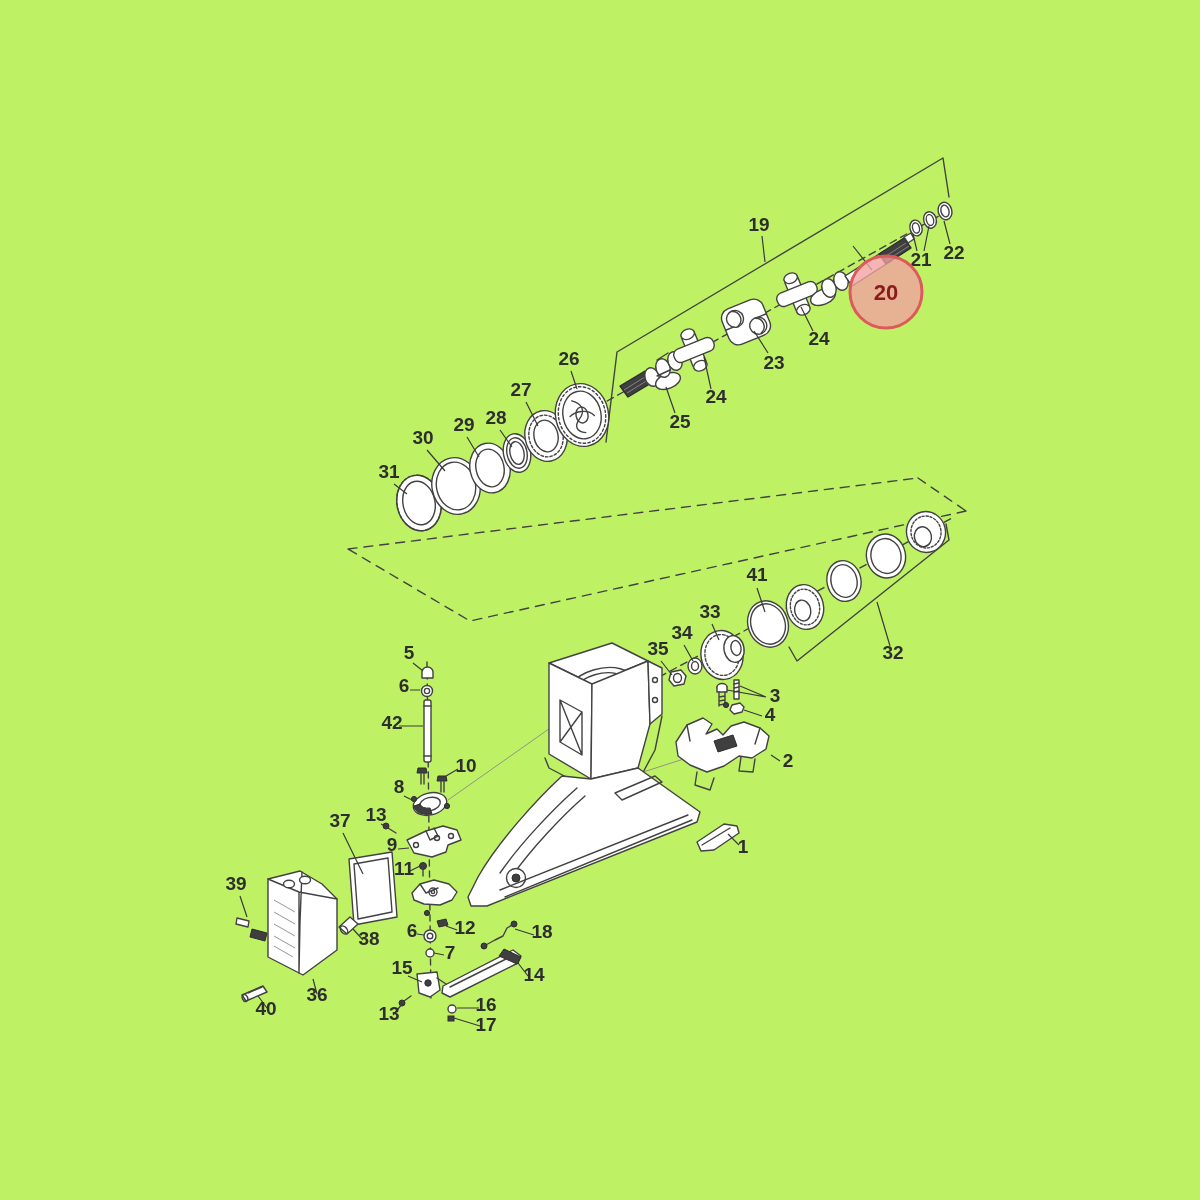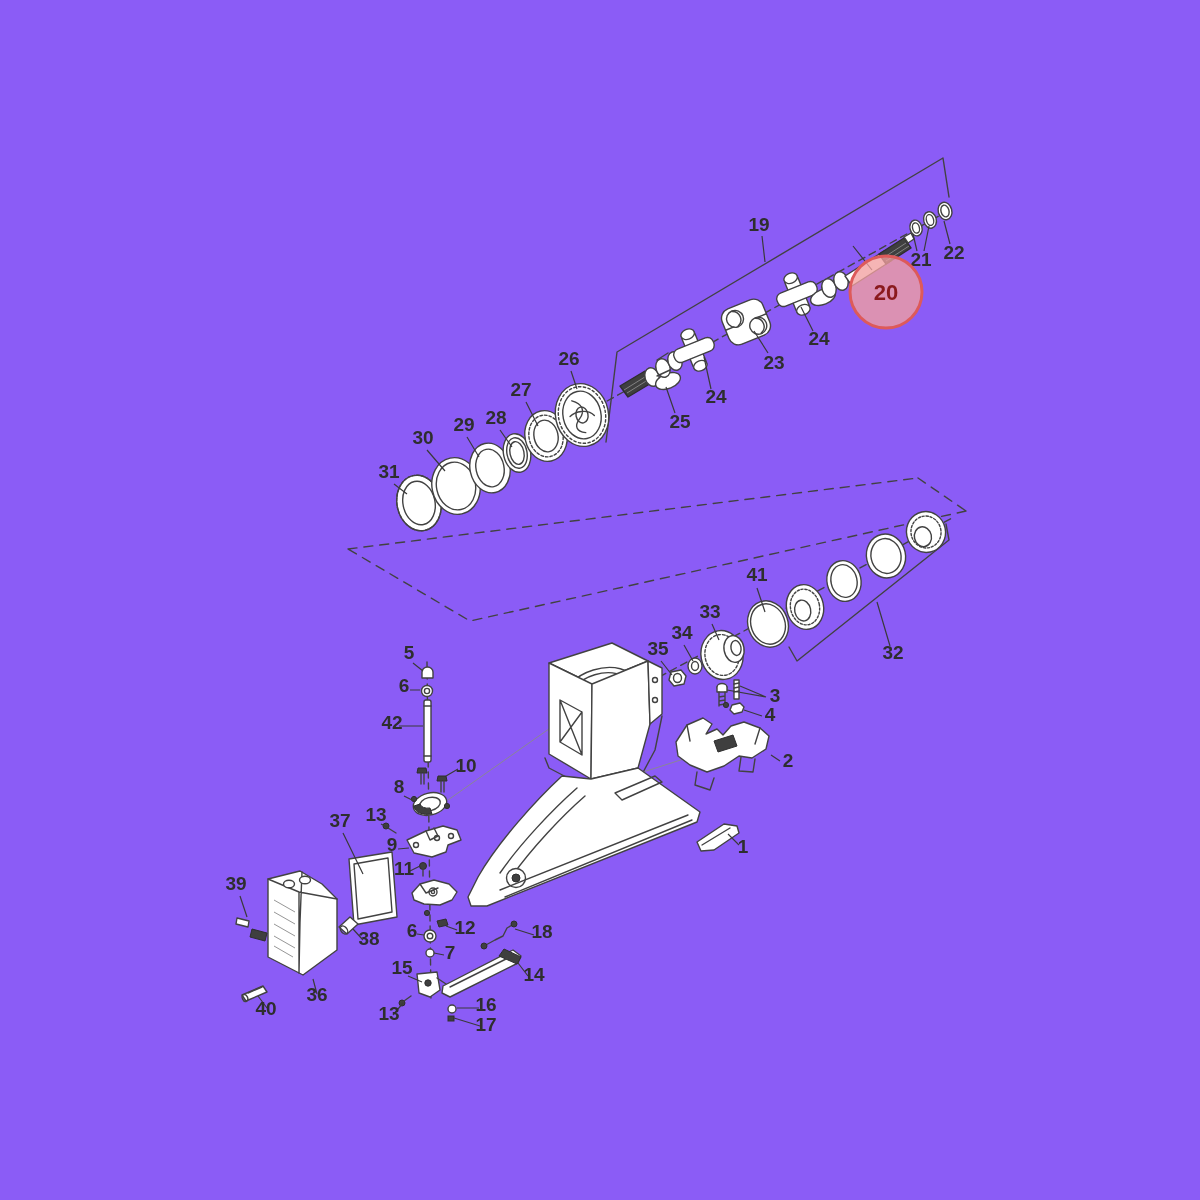--- a/index.html
+++ b/index.html
@@ -1,16 +1,16 @@
 <!DOCTYPE html>
 <html><head>
 <meta charset="utf-8">
 <style>
   html,body{margin:0;padding:0;background:#fff;}
-  .canvas{position:relative;width:1200px;height:1200px;background:#8b5cf6;overflow:hidden;}
+  .canvas{position:relative;width:1200px;height:1200px;background:#bef264;overflow:hidden;}
   svg{position:absolute;left:0;top:0;}
   text.part-label{font:700 19px "Liberation Sans", sans-serif;fill:#2e2e2e;text-anchor:middle;}
   text.hl-label{font:700 22px "Liberation Sans", sans-serif;text-anchor:middle;}
   .lw{stroke:#424242;stroke-width:1.4;fill:none;stroke-linecap:round;stroke-linejoin:round;}
   .wfill{fill:#ffffff;}
   .dark{fill:#3f3f3f;stroke:#2e2e2e;}
   .thin{stroke:#8a8a8a;stroke-width:.9;fill:none;}
   .leader{stroke:#3a3a3a;stroke-width:1.2;fill:none;}
 </style>
 </head>

